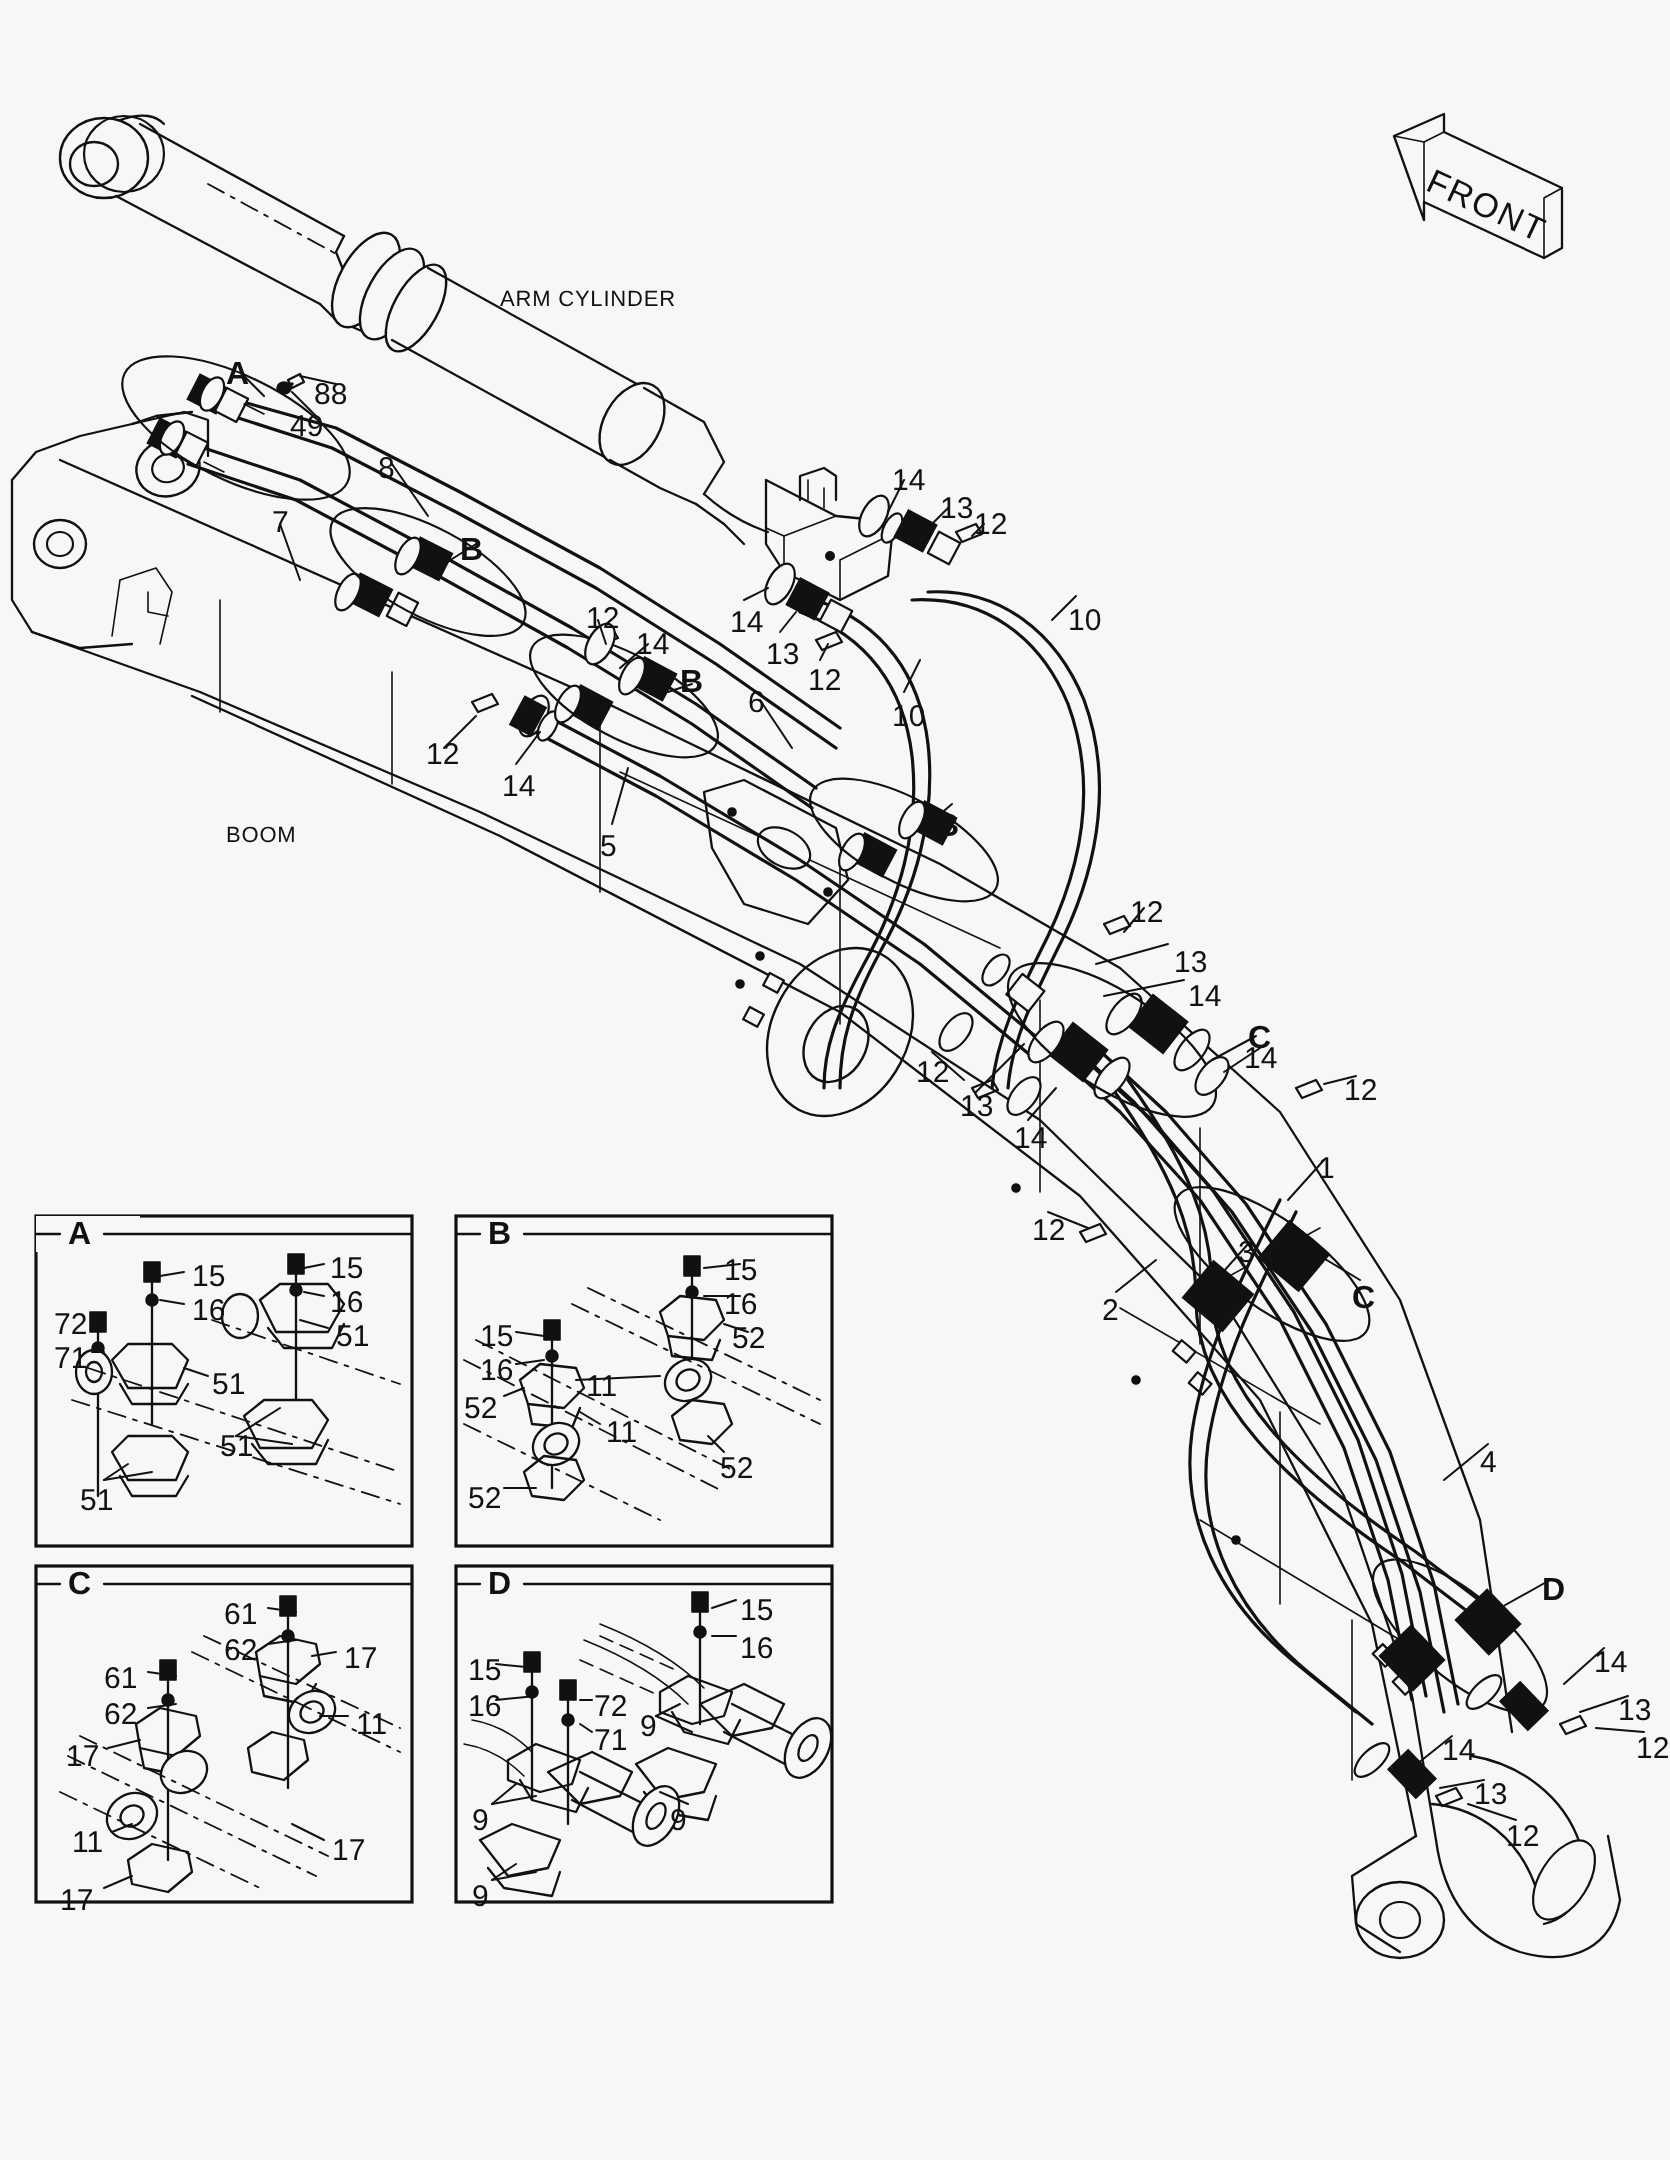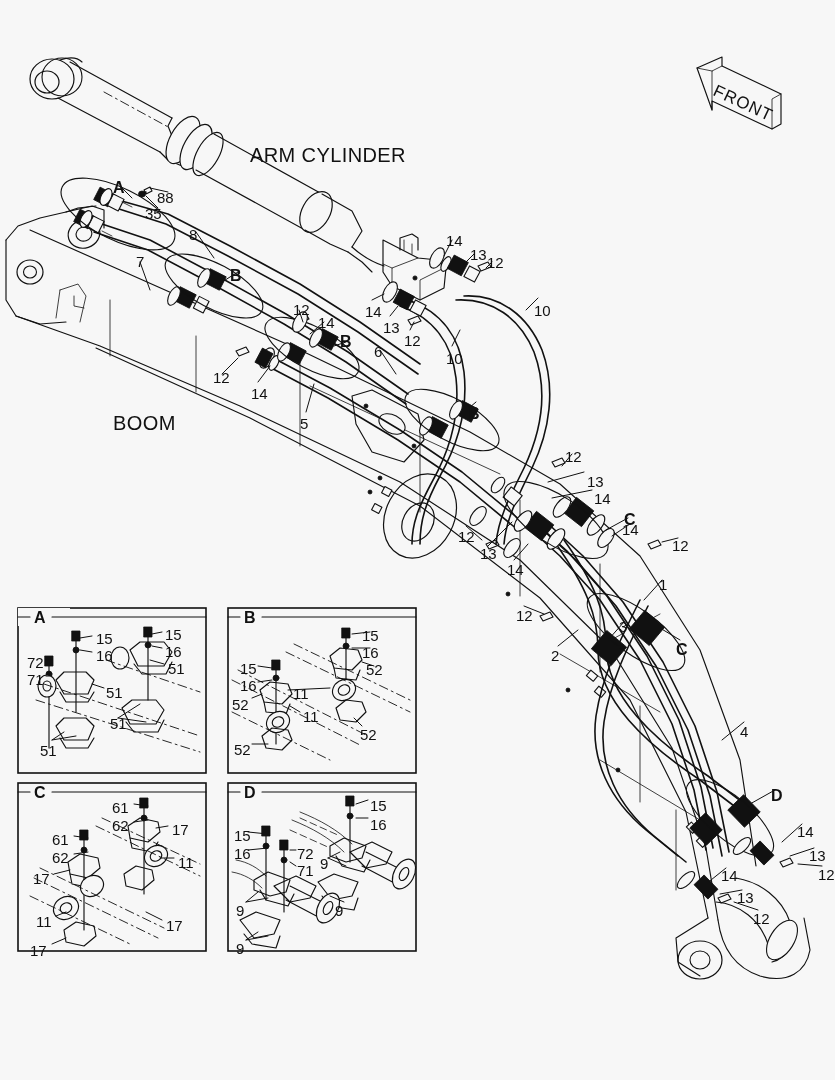--- a/index.html
+++ b/index.html
@@ -20,21 +20,21 @@
   .lbl{
     position:absolute;
     font-size:15px;
     line-height:1;
     color:#111;
     white-space:nowrap;
     user-select:none;
   }
   .lbl.num{font-size:15px;font-weight:400;}
   .lbl.ltr{font-size:16px;font-weight:bold;}
-  .lbl.title{font-size:20px;letter-spacing:.4px;}
+  .lbl.title{font-size:11px;letter-spacing:.4px;}
   .lbl.boxid{font-size:16px;font-weight:bold;}
   .lbl.dnum{font-size:15px;}
 </style>
 </head>
 <body>
 
 <div id="sheet">
 
   <svg id="artwork" viewBox="0 0 835 1080">
     <defs>
@@ -532,21 +532,21 @@
           <path d="M246,940 L268,936"></path>
       </g>
     </g>
   </svg>
 
   <div id="labels">
       <div class="lbl title" style="left: 250px; top: 145px;">ARM CYLINDER</div>
       <div class="lbl title" style="left: 113px; top: 413px;">BOOM</div>
       <div class="lbl ltr" style="left: 113px; top: 180px;">A</div>
       <div class="lbl num" style="left: 157px; top: 190px;">88</div>
-      <div class="lbl num" style="left: 145px; top: 206px;">35</div>
+      <div class="lbl num" style="left: 145px; top: 206px;">49</div>
       <div class="lbl num" style="left: 189px; top: 227px;">8</div>
       <div class="lbl num" style="left: 136px; top: 254px;">7</div>
       <div class="lbl ltr" style="left: 230px; top: 268px;">B</div>
       <div class="lbl num" style="left: 293px; top: 302px;">12</div>
       <div class="lbl num" style="left: 318px; top: 315px;">14</div>
       <div class="lbl ltr" style="left: 340px; top: 334px;">B</div>
       <div class="lbl num" style="left: 213px; top: 370px;">12</div>
       <div class="lbl num" style="left: 251px; top: 386px;">14</div>
       <div class="lbl num" style="left: 300px; top: 416px;">5</div>
       <div class="lbl num" style="left: 374px; top: 344px;">6</div>

